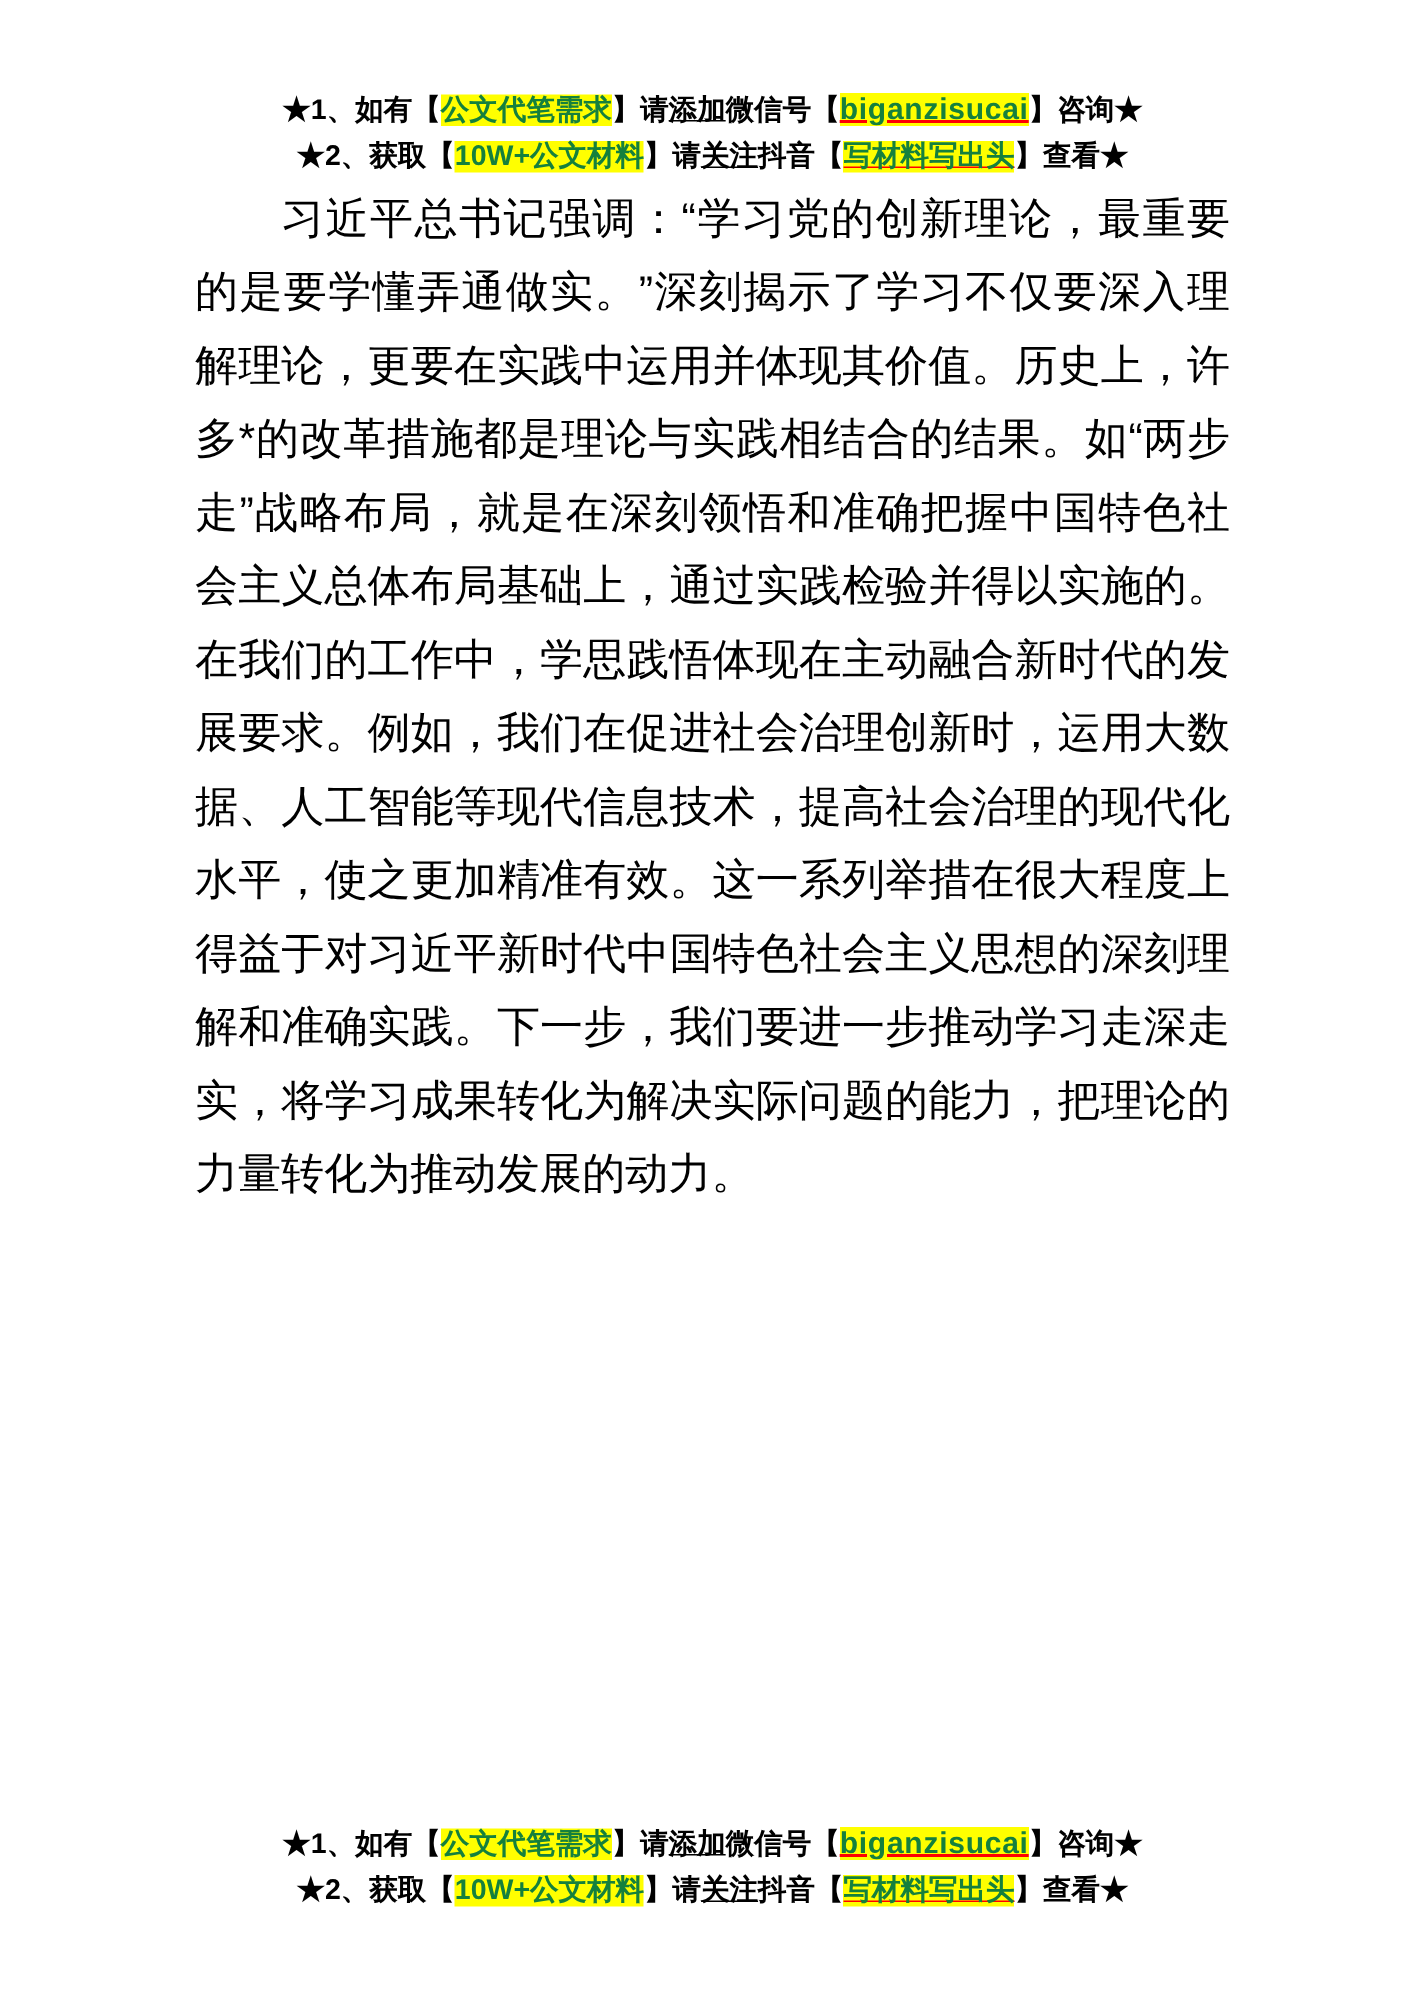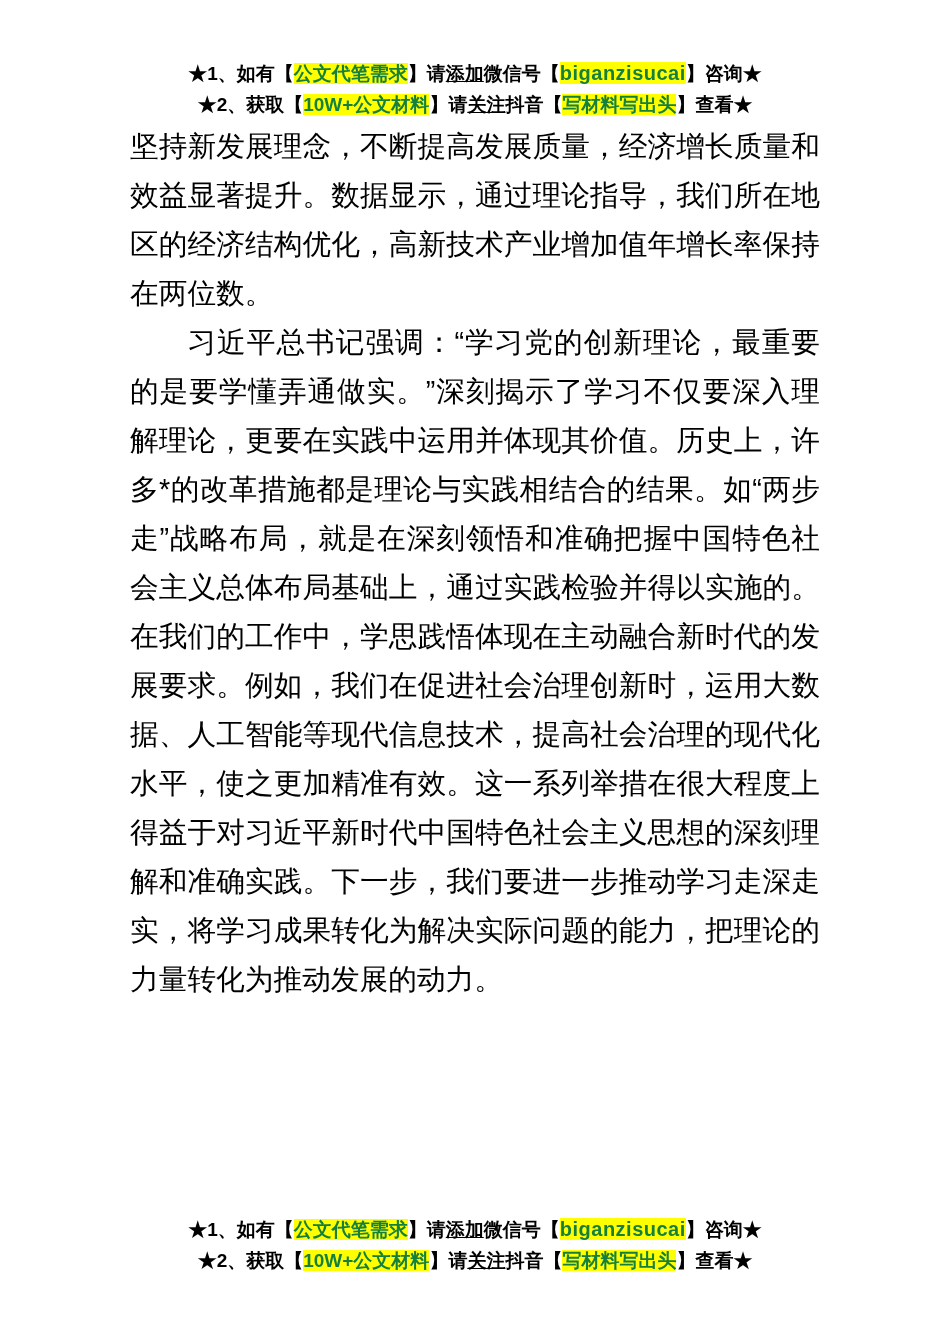--- a/index.html
+++ b/index.html
@@ -28,20 +28,21 @@
     color: #000000;
     white-space: nowrap;
   }
   .notice-top    { top: 58px; }
   .notice-bottom { top: 1214px; }
   .hl {
     color: #15803d;
     background: #ffff00;
   }
   .hl-u {
+    text-decoration: underline;
     text-decoration-color: #ff0000;
   }
   .u {
     text-decoration: underline;
     text-decoration-color: #000000;
   }
   .latin-id {
     font-size: 20px;
     letter-spacing: 0.5px;
   }
@@ -75,21 +76,20 @@
   <div class="notice notice-top">
     <div class="notice-line">
       <span>★1、</span><span>如有</span><span>【</span><span class="hl">公文代笔需求</span><span>】</span><span>请</span><span class="u">添加</span><span>微信号</span><span>【</span><span class="hl hl-u latin-id">biganzisucai</span><span>】</span><span>咨询★</span>
     </div>
     <div class="notice-line">
       <span>★2、</span><span>获取</span><span>【</span><span class="hl">10W+公文材料</span><span>】</span><span>请</span><span class="u">关注</span><span>抖音</span><span>【</span><span class="hl hl-u">写材料写出头</span><span>】</span><span>查看★</span>
     </div>
   </div>
 
   <div class="doc-body">
-    <p class="para">坚持新发展理念，不断提高发展质量，经济增长质量和效益显著提升。数据显示，通过理论指导，我们所在地区的经济结构优化，高新技术产业增加值年增长率保持在两位数。</p>
     <p class="para indent">习近平总书记强调：“学习党的创新理论，最重要的是要学懂弄通做实。”深刻揭示了学习不仅要深入理解理论，更要在实践中运用并体现其价值。历史上，许多*的改革措施都是理论与实践相结合的结果。如“两步走”战略布局，就是在深刻领悟和准确把握中国特色社会主义总体布局基础上，通过实践检验并得以实施的。在我们的工作中，学思践悟体现在主动融合新时代的发展要求。例如，我们在促进社会治理创新时，运用大数据、人工智能等现代信息技术，提高社会治理的现代化水平，使之更加精准有效。这一系列举措在很大程度上得益于对习近平新时代中国特色社会主义思想的深刻理解和准确实践。下一步，我们要进一步推动学习走深走实，将学习成果转化为解决实际问题的能力，把理论的力量转化为推动发展的动力。</p>
 
   </div>
 
   <div class="notice notice-bottom">
     <div class="notice-line">
       <span>★1、</span><span>如有</span><span>【</span><span class="hl">公文代笔需求</span><span>】</span><span>请</span><span class="u">添加</span><span>微信号</span><span>【</span><span class="hl hl-u latin-id">biganzisucai</span><span>】</span><span>咨询★</span>
     </div>
     <div class="notice-line">
       <span>★2、</span><span>获取</span><span>【</span><span class="hl">10W+公文材料</span><span>】</span><span>请</span><span class="u">关注</span><span>抖音</span><span>【</span><span class="hl hl-u">写材料写出头</span><span>】</span><span>查看★</span>

